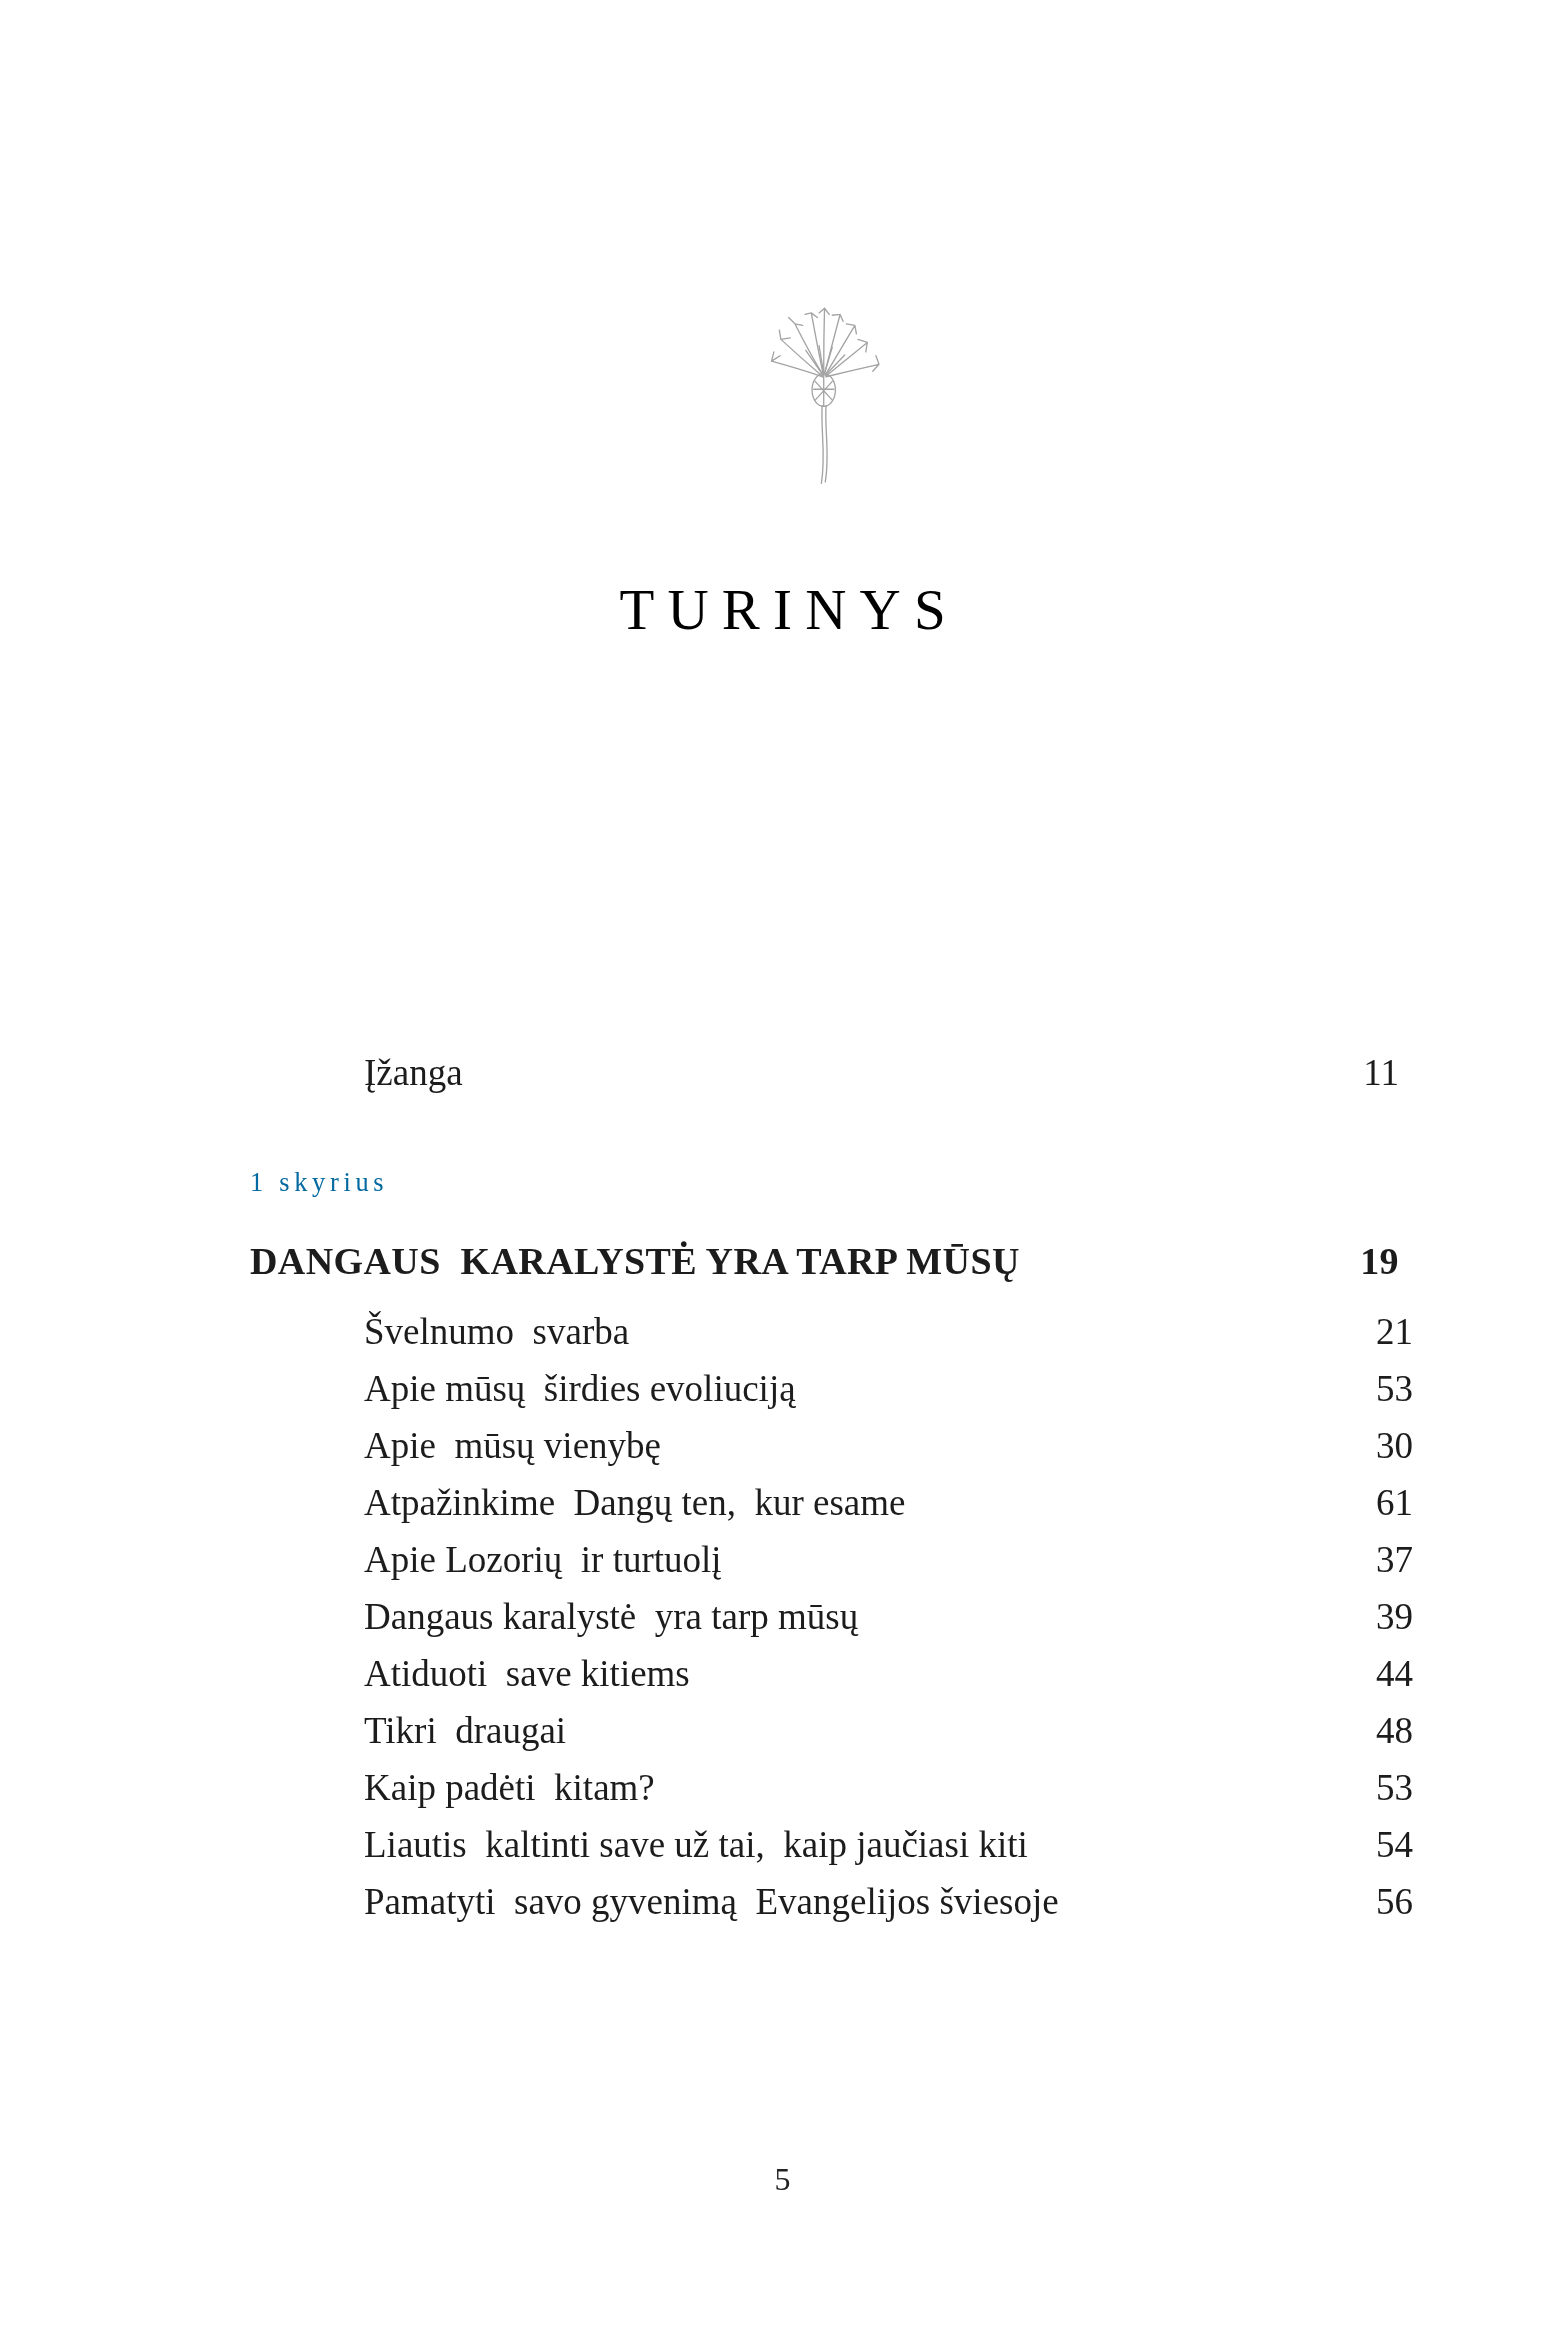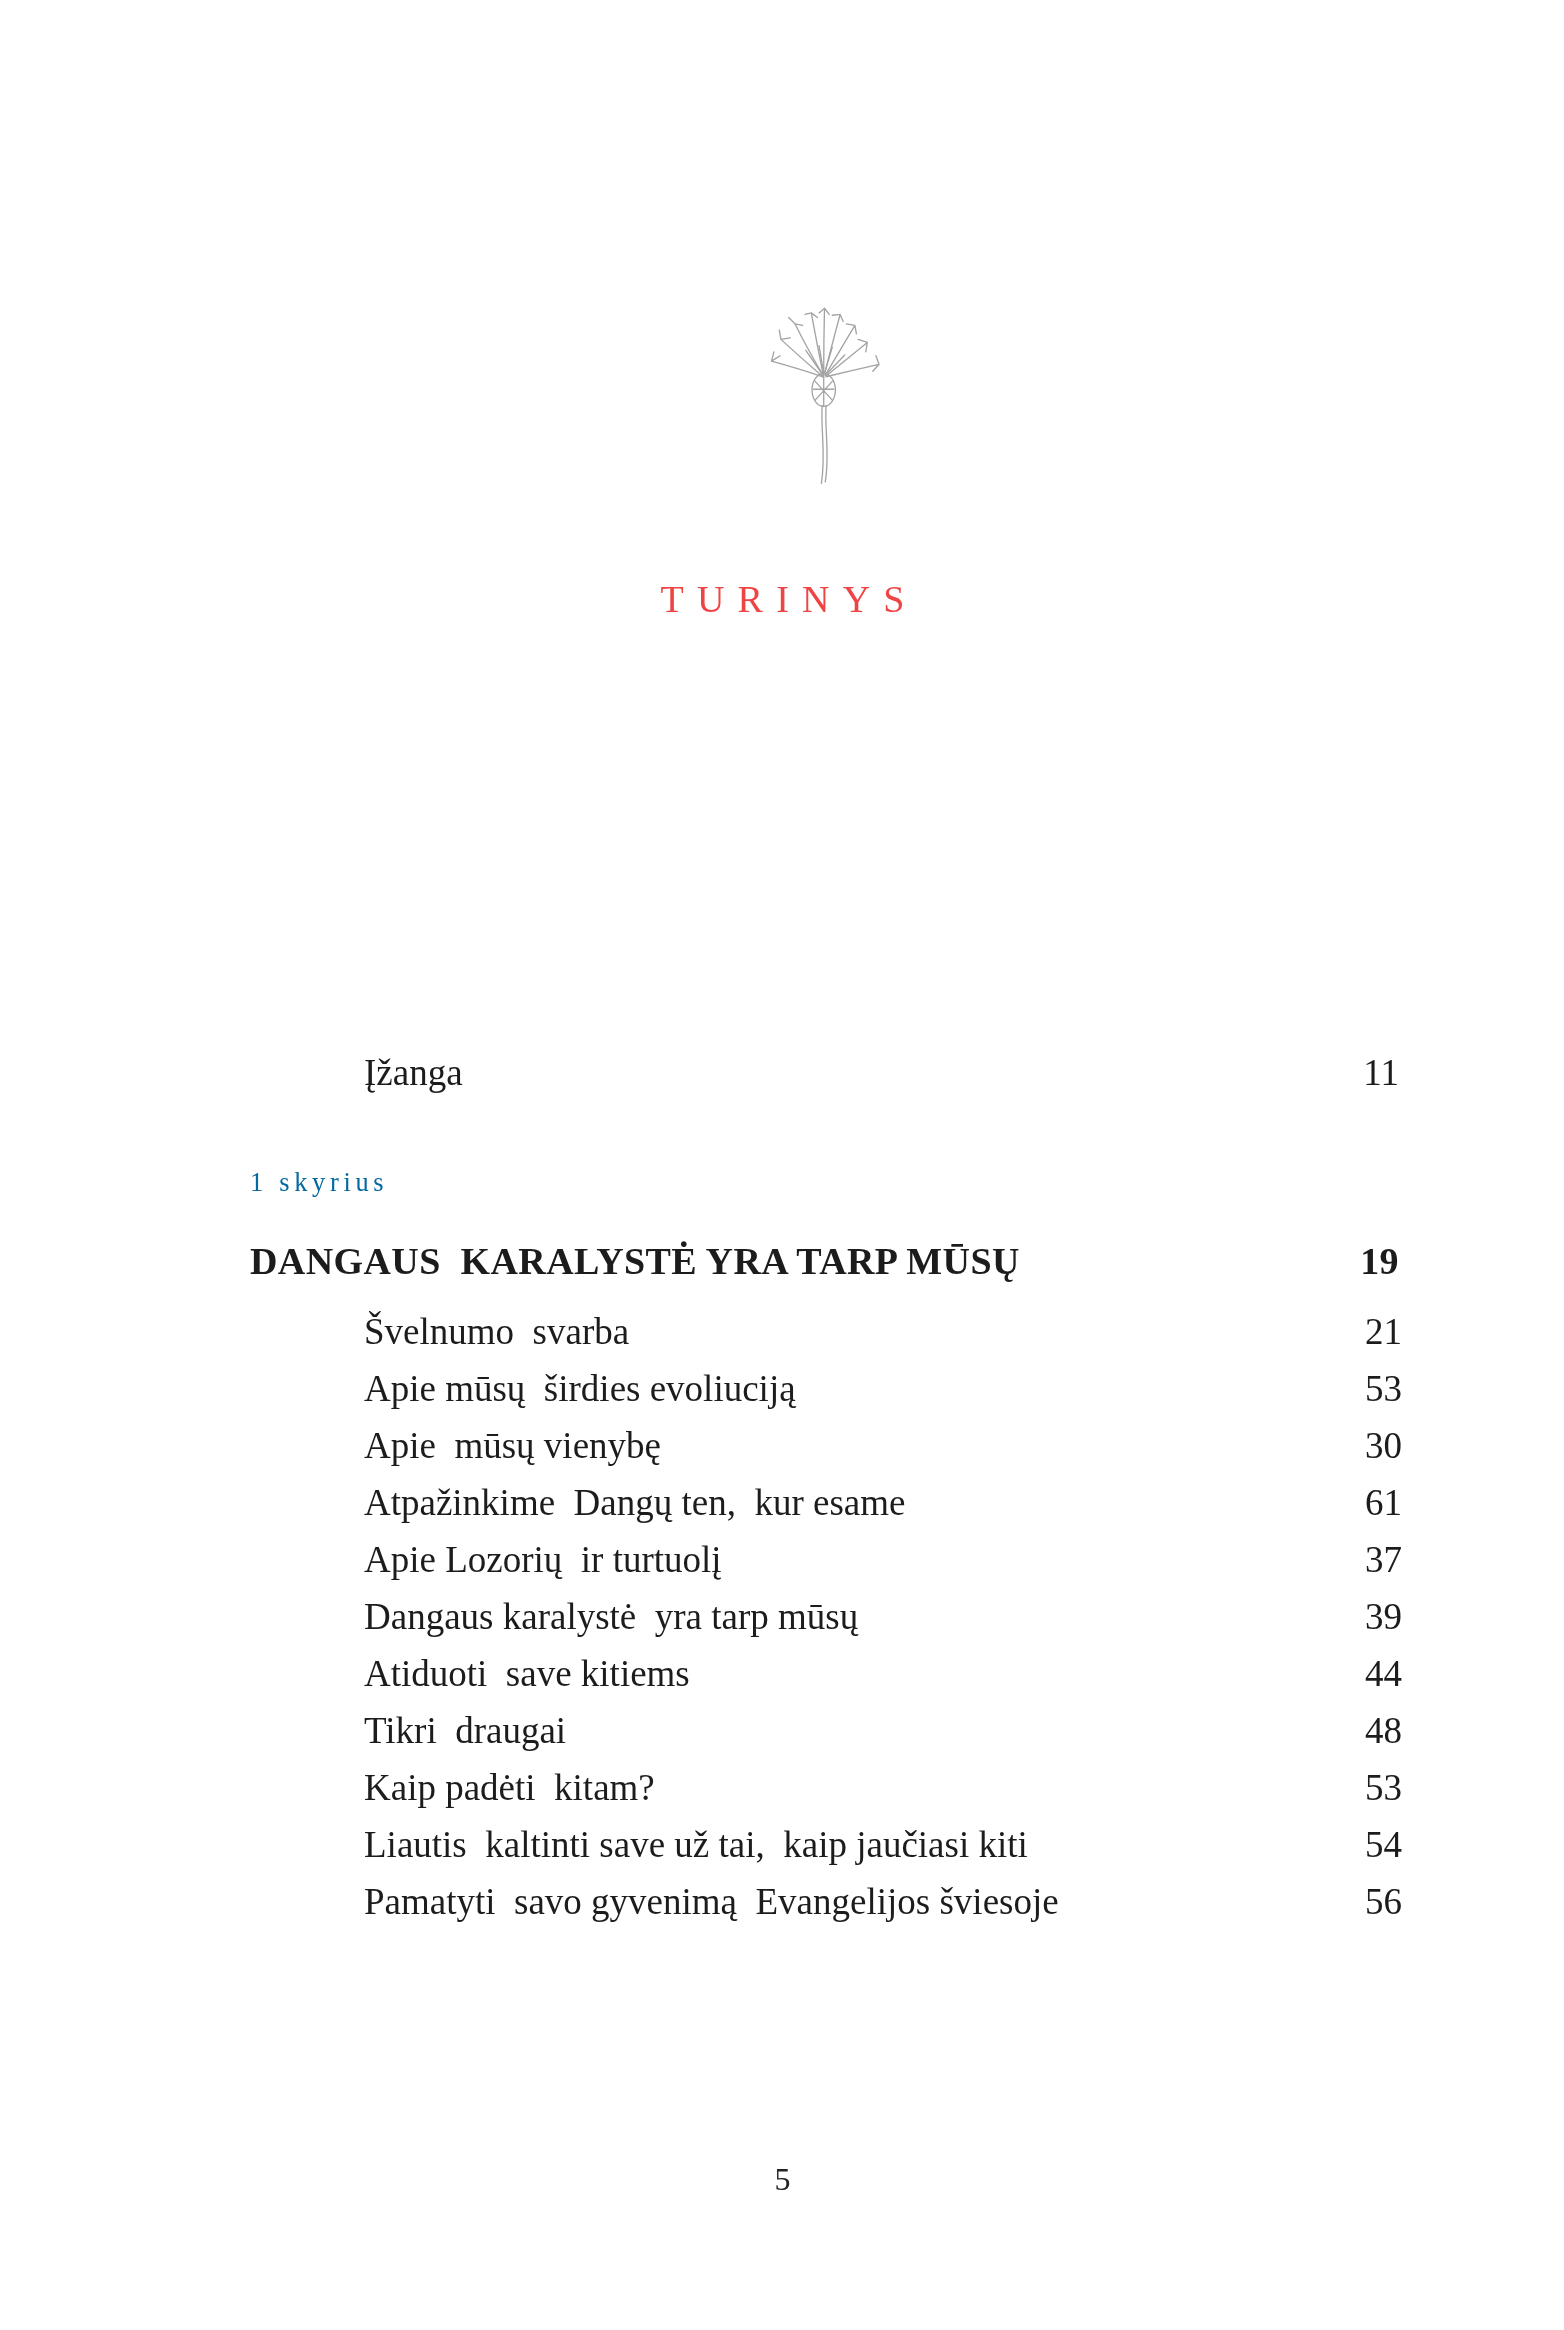--- a/index.html
+++ b/index.html
@@ -31,26 +31,26 @@
     stroke-linejoin: round;
   }
 
   
   .page-title {
     position: absolute;
     top: 577px;
     left: 0;
     width: 100%;
     text-align: center;
-    font-size: 38px;
+    font-size: 57px;
     font-weight: 400;
     letter-spacing: 13.2px;
     padding-left: 13.2px; 
     box-sizing: border-box;
-    color: #ef4444;
+    color: #000000;
     white-space: pre-wrap;
   }
 
   .row {
     display: flex;
     align-items: baseline;
   }
   .row .label { flex: 1; white-space: pre-wrap; }
   .row .pageno { text-align: left; white-space: pre; }
 
@@ -84,21 +84,21 @@
     font-size: 38px;
     font-weight: 700;
     letter-spacing: 0.4px;
   }
 
   
   .entries {
     position: absolute;
     top: 1303px;
     left: 364px;
-    right: 163px;
+    right: 152px;
     font-size: 37px;
   }
   .entries .row { height: 57px; line-height: 57px; align-items: baseline; }
 
   
   .folio {
     position: absolute;
     top: 2161px;
     left: 0;
     width: 100%;

